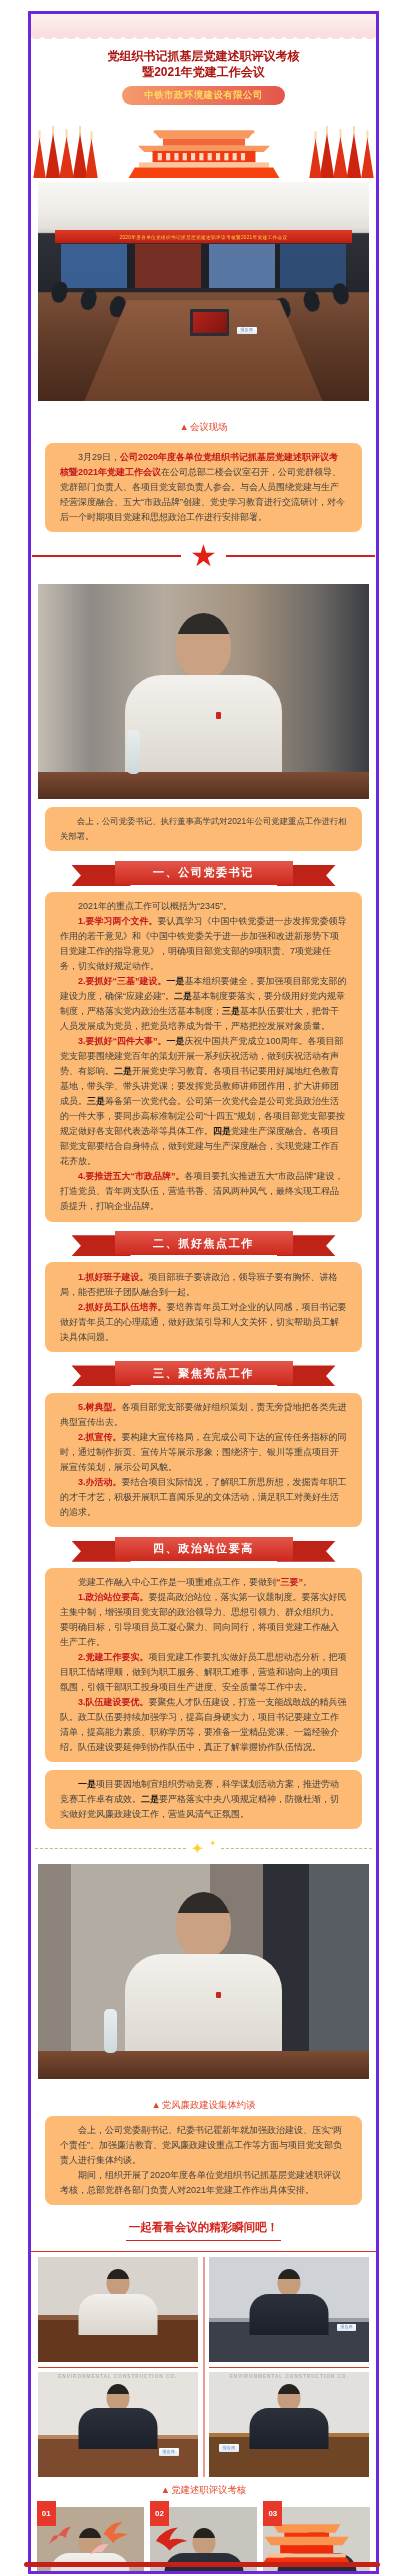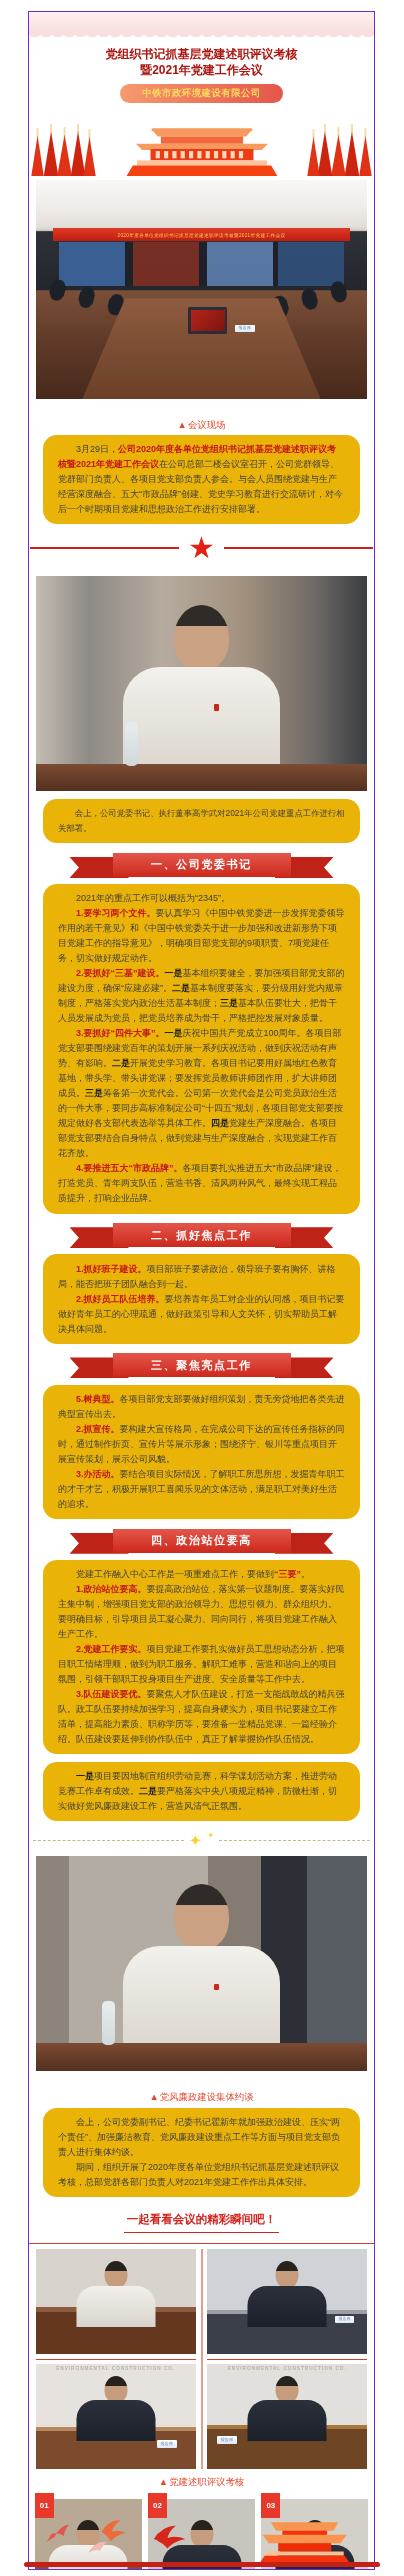--- a/index.html
+++ b/index.html
@@ -1,18 +1,18 @@
 <!DOCTYPE html>
 <html style="font-size:8.4px"><head>
 <meta charset="utf-8">
 <style>
   html,body{margin:0;padding:0;background:#fff;}
   body{width:404px;height:2576px;position:relative;font-family:"Liberation Sans",sans-serif;overflow:hidden;}
   .page{position:relative;width:404px;height:2576px;background:#fff;}
-  .frame{position:absolute;left:28px;top:10.5px;width:345px;height:2557px;border:1px solid #6d28d9;background:#fff;overflow:hidden;}
+  .frame{position:absolute;left:28px;top:10.5px;width:345px;height:2557px;border:3px solid #6d28d9;background:#fff;overflow:hidden;}
   
   .hero{height:21px;background:linear-gradient(180deg,#fdf1f0,#f9dede);}
   .wave{height:7.3px;background-image:radial-gradient(circle at 5.8px -2.6px,#f9dede 6.8px,rgba(255,255,255,0) 7.3px);background-size:11.5px 7.3px;background-repeat:repeat-x;}
   .title-line{margin:0 auto;width:90%;text-align:center;color:#ab1410;font-weight:700;font-size:12px;line-height:15.7px;}
   .title-wrap{margin-top:7.3px;}
   .badge{margin:5.2px auto 0;width:fit-content;max-width:80%;padding:3.1px 22px;border-radius:9.4px;background:linear-gradient(90deg,#f59a6e,#e4564b);color:#ffd95c;font-size:9.4px;font-weight:700;letter-spacing:0.5px;}
   
   .deco-row{margin:19px 1px 0;height:54px;display:flex;align-items:flex-end;justify-content:space-between;}
   .deco-row svg{display:block;}
   
@@ -33,21 +33,21 @@
   .fig{position:absolute;left:50%;transform:translateX(-50%);bottom:12%;width:168px;text-align:center;}
   .fig .head{width:55px;height:66px;margin:0 auto;border-radius:50% 50% 46% 46%;background:linear-gradient(180deg,#2e2b28 0 32%,#caa183 32% 100%);}
   .fig .torso{width:157px;height:99px;margin:-4.2px auto 0;border-radius:37px 37px 0 0;background:linear-gradient(180deg,#f3f1ed,#dcd7cf);position:relative;}
   .fig .pin{position:absolute;left:58%;top:38%;width:5.2px;height:6.3px;background:#c8281c;border-radius:1px;}
   .ph-table{position:absolute;bottom:0;left:0;right:0;height:13%;background:linear-gradient(180deg,#7c4b33,#53301f);}
   .bottle{position:absolute;width:12.6px;height:44px;border-radius:4.7px;background:linear-gradient(180deg,#e8eef0,#cfd8da);bottom:12%;left:27%;}
   
   .caption{margin-top:19px;text-align:center;color:#e4492f;font-size:9.4px;line-height:13.6px;}
   .caption .tri{margin-right:1px;}
   
-  .box{width:316px;margin:3px auto 0;background:#eab308;border-radius:14px;padding:7.3px 14.7px;box-sizing:content-box;width:287px;padding-left:14.7px;padding-right:14.7px;}
+  .box{width:316px;margin:9px auto 0;background:#fdba74;border-radius:8px;padding:7.3px 14.7px;box-sizing:content-box;width:287px;padding-left:14.7px;padding-right:14.7px;}
   .box{width:287px;}
   .box, .box p{color:#3f3f3f;}
   .bp{margin:0;font-size:9px;line-height:15px;text-indent:2em;}
   .seg-n{color:#3f3f3f;}
   .seg-r{color:#c3181c;font-weight:700;}
   .seg-b{color:#1f1f1f;font-weight:700;}
   .box.single .bp{font-size:8.4px;}
   
   .star-divider{height:48px;display:flex;align-items:center;justify-content:center;gap:9.4px;padding:0 1px;}
   .star-divider .line{flex:1;height:2.1px;background:#cf1f1f;}

